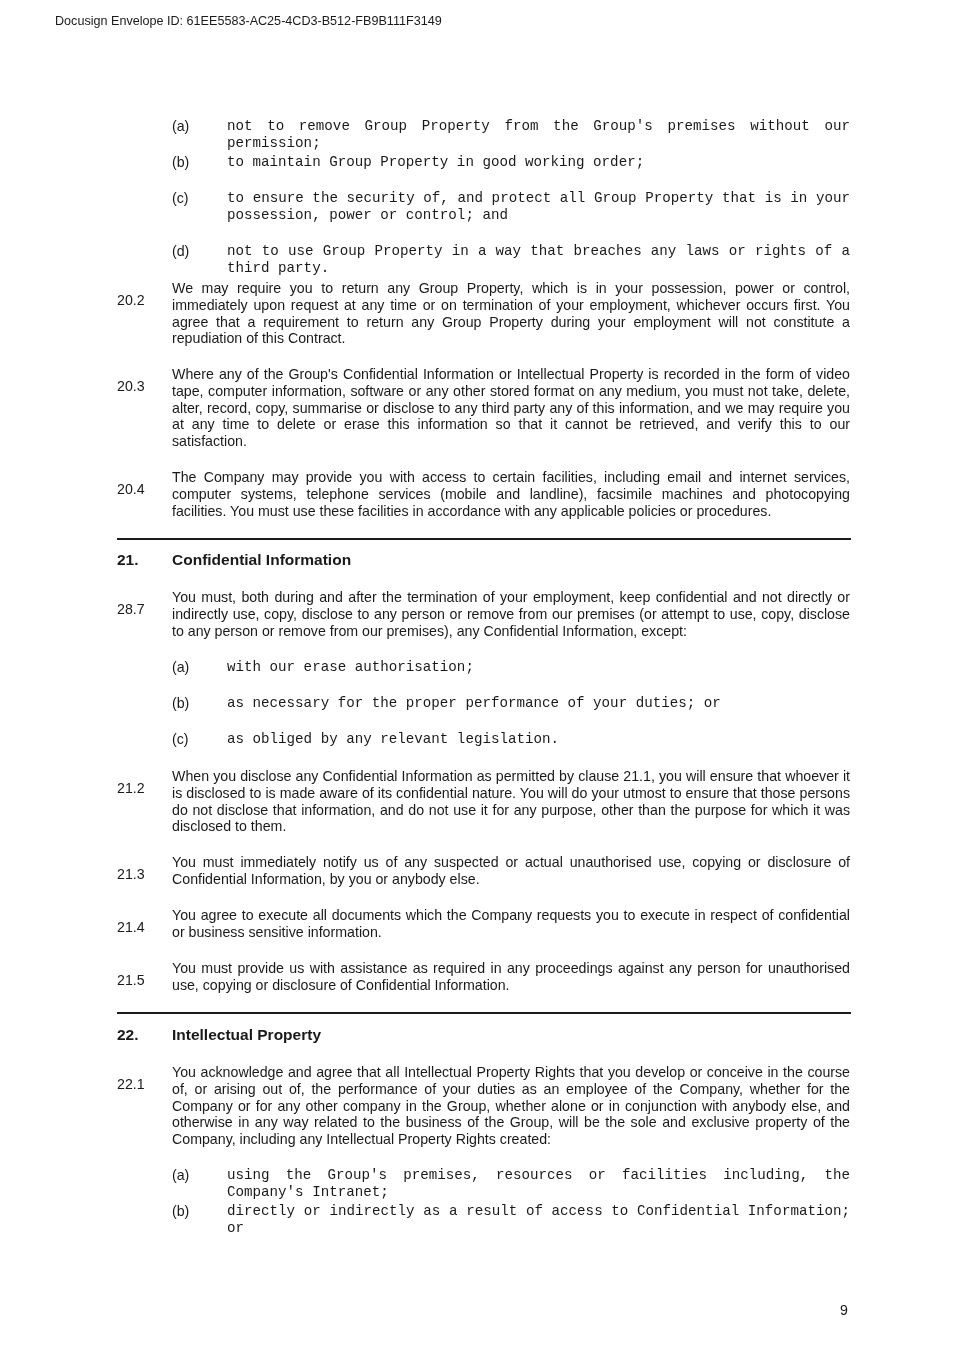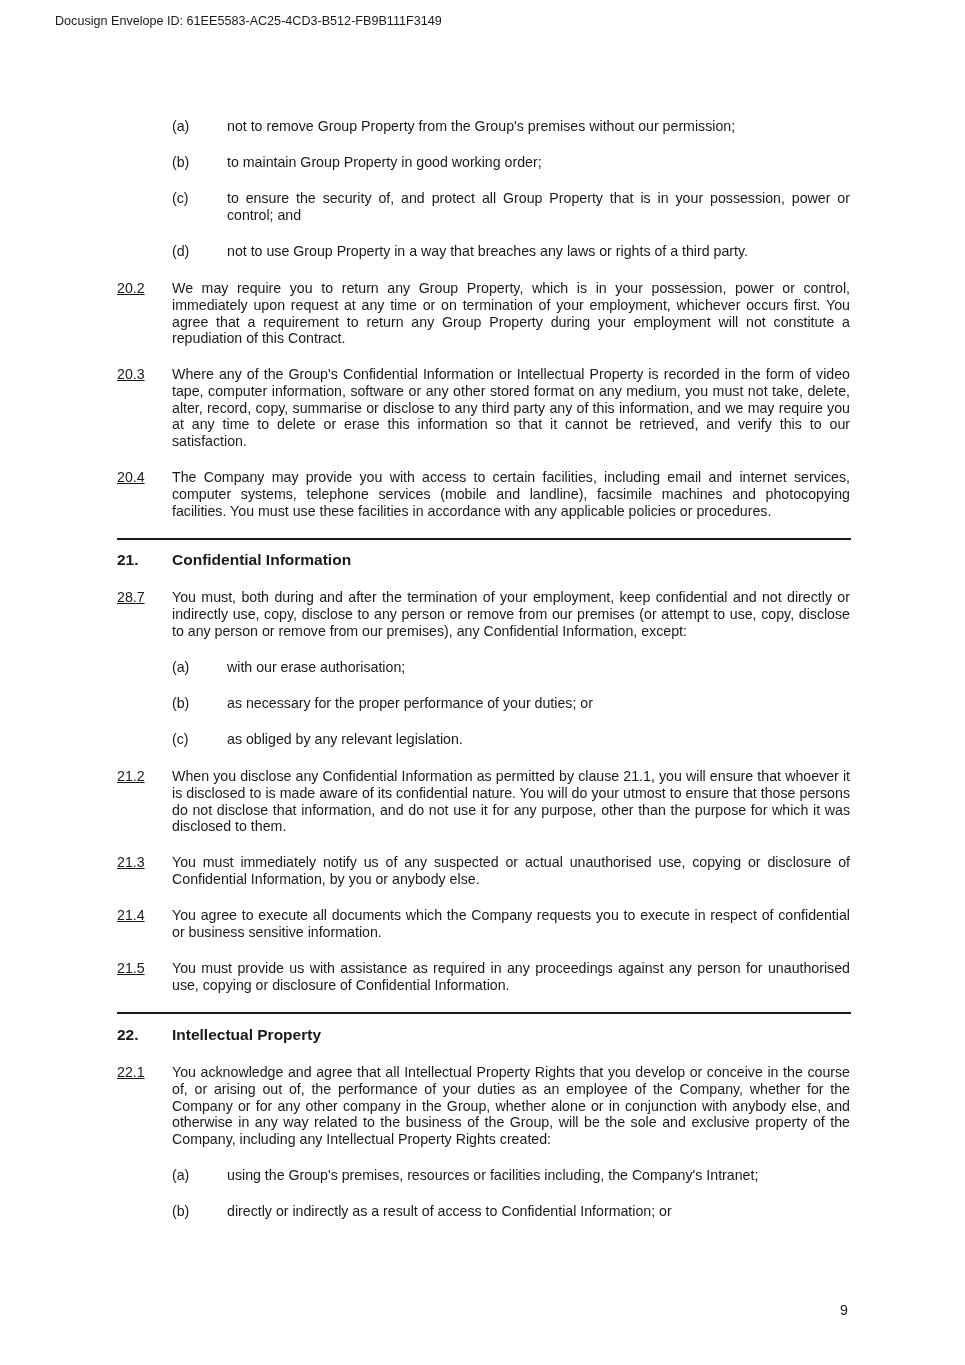--- a/index.html
+++ b/index.html
@@ -2,23 +2,23 @@
 <html><head>
 <meta charset="utf-8">
 <style>
   html, body { margin:0; padding:0; background:#ffffff; }
   body { width:965px; height:1365px; position:relative; overflow:hidden;
          font-family:"Liberation Sans", sans-serif; color:#1a1a1a; font-size:14.2px; }
   .envelope { position:absolute; left:27px; top:14px; font-size:12.6px; color:#1a1a1a;margin-left:28px; }
   .page { position:absolute; left:117px; top:0; width:733px; }
   .sub { position:absolute; left:55px; width:678px; }
   .sub .lbl { position:absolute; left:0; top:0; }
-  .sub .txt { position:absolute; left:55px; width:623px; text-align:justify; line-height:16.8px; }
+  .sub .txt { position:absolute; left:55px; width:623px; text-align:justify; line-height:16.8px;font-family:Liberation Mono, monospace; }
   .cl { position:absolute; left:0; width:733px; }
-  .cl .num { position:absolute; left:0; top:0;text-decoration:underline; }
+  .cl .num { position:absolute; left:0; top:12px; }
   .cl .txt { position:absolute; left:55px; width:678px; text-align:justify; line-height:16.8px; }
   .rule { position:absolute; left:0; width:734px; height:2px; background:#1a1a1a; }
   .head { position:absolute; left:0; width:733px; font-weight:bold; font-size:15.5px; }
   .head .num { position:absolute; left:0;text-align:center; }
   .head .ttl { position:absolute; left:55px; }
   .pageno { position:absolute; left:840px; top:1302px; font-size:14.2px; }
   .sub .lbl, .cl .num { line-height:16.8px; }
 </style>
 </head>
 <body>

